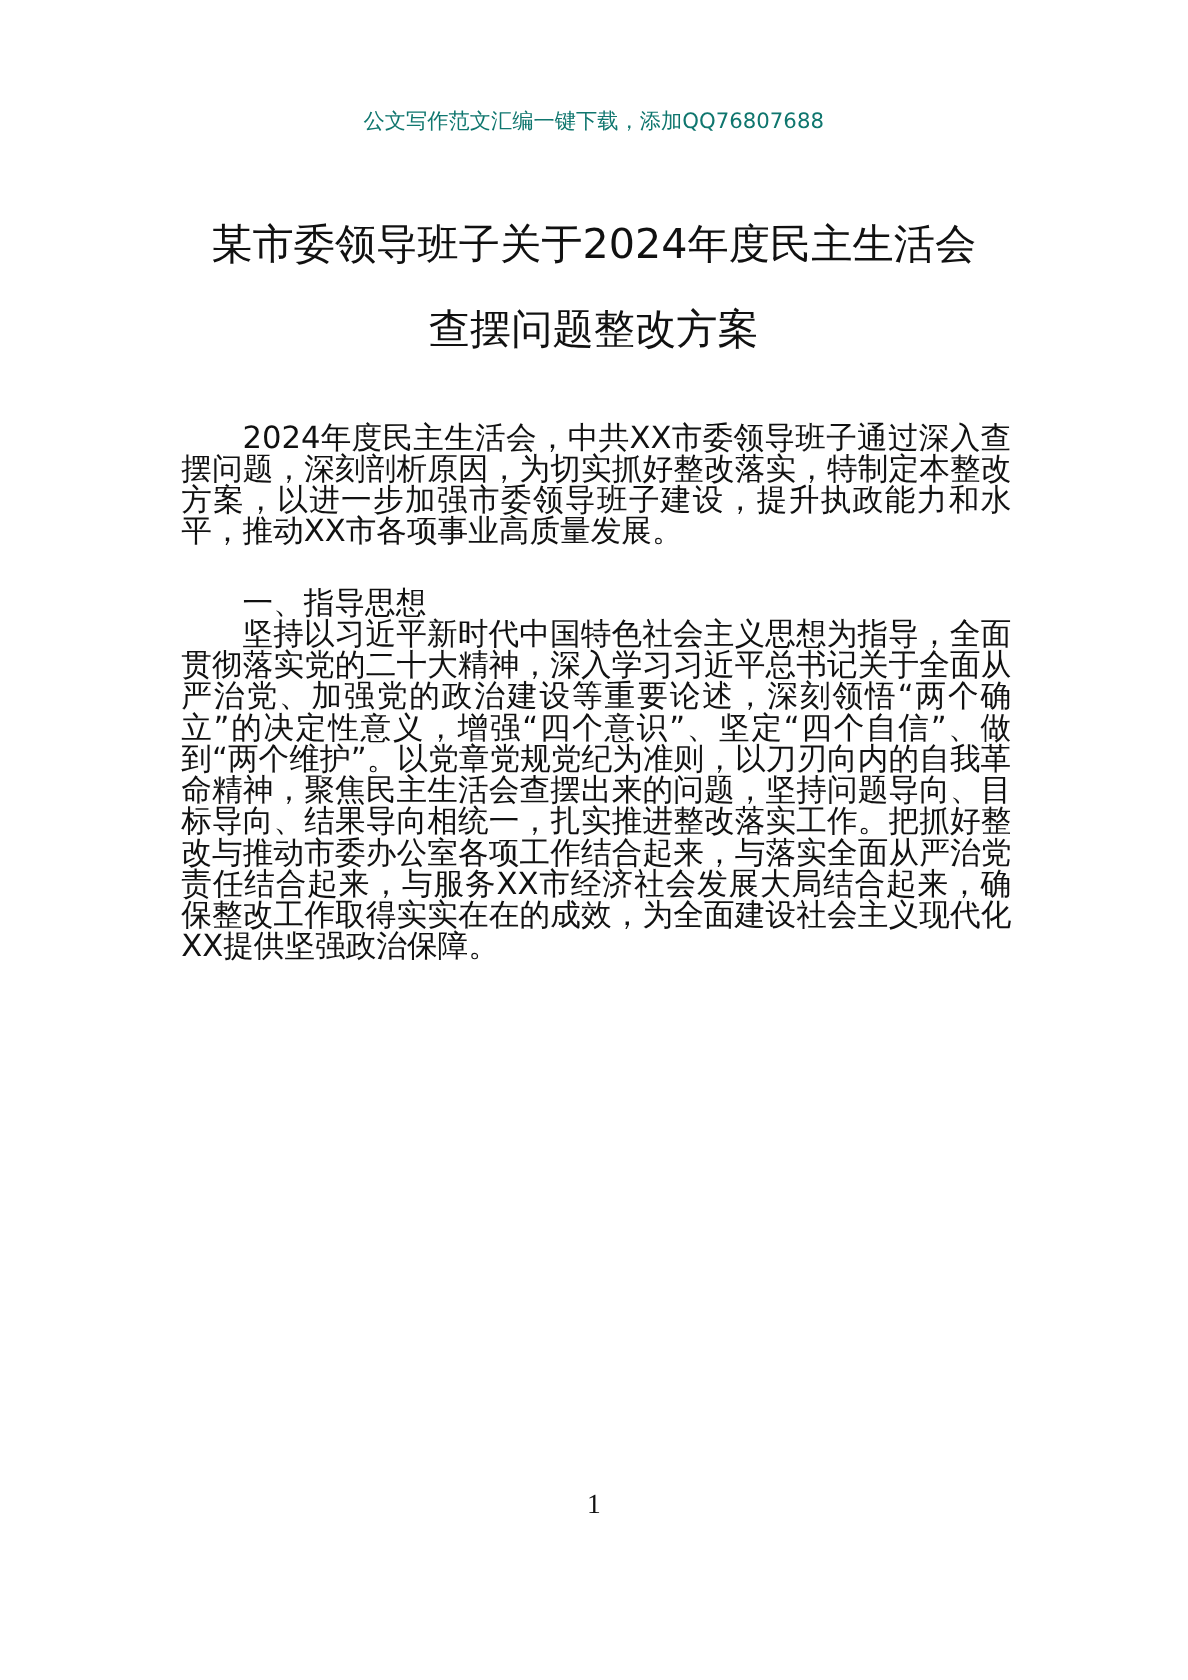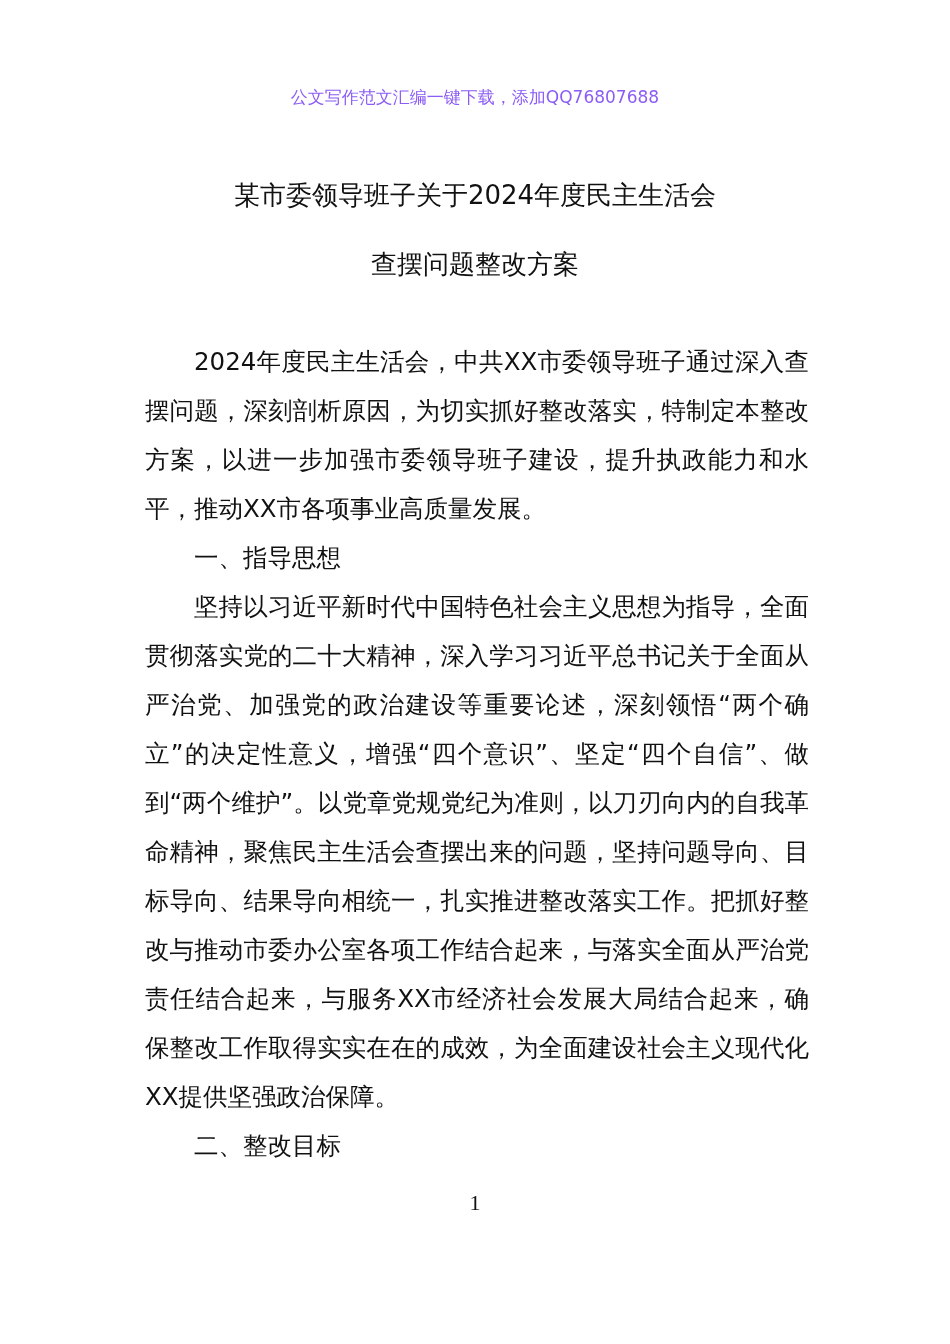--- a/index.html
+++ b/index.html
@@ -23,50 +23,51 @@
       background: #ffffff;
     }
     .banner {
       position: absolute;
       top: 84px;
       left: 0;
       width: 950px;
       text-align: center;
       font-size: 17px;
       line-height: 26px;
-      color: #8b5cf6;
+      color: #0f766e;
       letter-spacing: 0px;
     }
     .title {
       position: absolute;
       left: 140px;
       width: 670px;
       text-align: center;
-      font-size: 26px;
+      font-size: 33px;
       line-height: 44px;
       color: #111111;
       font-weight: normal;
     }
     .title.l1 { top: 173px; }
     .title.l2 { top: 244px; font-family: Liberation Mono, monospace; }
     .body {
       position: absolute;
       left: 145px;
       top: 337px;
       width: 664px;
       font-size: 24.5px;
-      line-height: 49px;
+      line-height: 25px;
       text-align: justify;
     }
     .body p {
       margin: 0;
       text-indent: 2em;
     }
     .body p.heading {
       text-indent: 2em;
+      margin-top: 32px;
     }
     .footer {
       position: absolute;
       top: 1190px;
       left: 0;
       width: 950px;
       text-align: center;
       font-family: "Liberation Serif", "DejaVu Serif", serif;
       font-size: 22px;
       color: #111111;
@@ -78,17 +79,16 @@
 <div class="page">
   <div class="banner">公文写作范文汇编一键下载，添加QQ76807688</div>
 
   <h1 class="title l1" style="margin:0;">某市委领导班子关于2024年度民主生活会</h1>
   <h1 class="title l2" style="margin:0;">查摆问题整改方案</h1>
 
   <div class="body">
     <p>2024年度民主生活会，中共XX市委领导班子通过深入查摆问题，深刻剖析原因，为切实抓好整改落实，特制定本整改方案，以进一步加强市委领导班子建设，提升执政能力和水平，推动XX市各项事业高质量发展。</p>
     <p class="heading">一、指导思想</p>
     <p>坚持以习近平新时代中国特色社会主义思想为指导，全面贯彻落实党的二十大精神，深入学习习近平总书记关于全面从严治党、加强党的政治建设等重要论述，深刻领悟“两个确立”的决定性意义，增强“四个意识”、坚定“四个自信”、做到“两个维护”。以党章党规党纪为准则，以刀刃向内的自我革命精神，聚焦民主生活会查摆出来的问题，坚持问题导向、目标导向、结果导向相统一，扎实推进整改落实工作。把抓好整改与推动市委办公室各项工作结合起来，与落实全面从严治党责任结合起来，与服务XX市经济社会发展大局结合起来，确保整改工作取得实实在在的成效，为全面建设社会主义现代化XX提供坚强政治保障。</p>
-    <p class="heading">二、整改目标</p>
   </div>
 
   <div class="footer">1</div>
 </div>
 
 </body></html>

